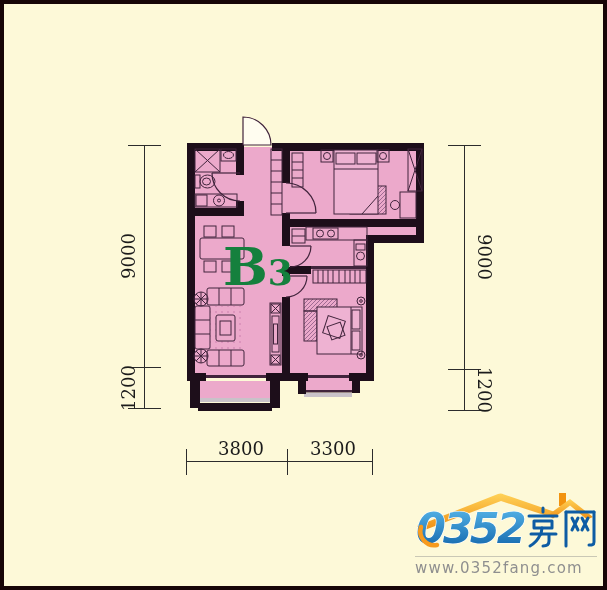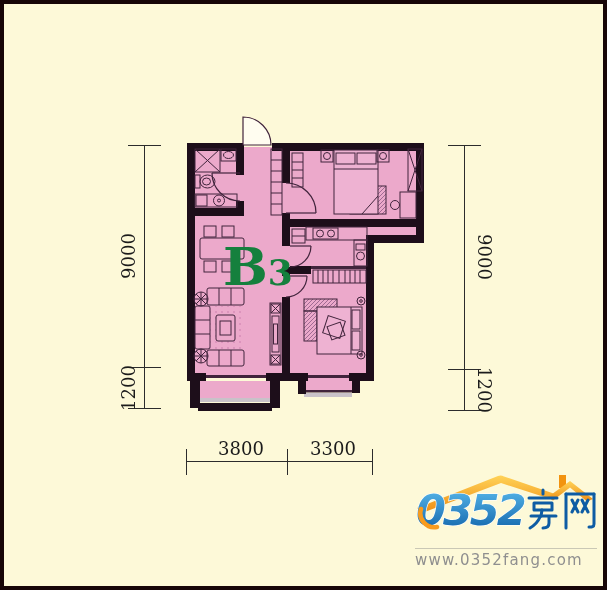--- a/index.html
+++ b/index.html
@@ -14,28 +14,28 @@
   }
   .plan-svg{position:absolute;left:0;top:0;}
   .unit-label{
     position:absolute;left:219px;top:236px;
     font-family:"DejaVu Serif","Liberation Serif",serif;
     font-weight:bold;color:#15803d;line-height:1;
   }
   .unit-label .main{font-size:53px;letter-spacing:0;}
   .unit-label .sub{font-size:36px;}
   .logo{
-    position:absolute;right:6px;bottom:17px;width:182px;
+    position:absolute;right:6px;bottom:9px;width:182px;
   }
   .logo-url{
     font-family:"DejaVu Sans",sans-serif;
     font-size:15px;letter-spacing:1.2px;
     color:#8f8f8f;
     border-top:1px solid rgba(140,140,140,0.45);
-    padding-top:2px;margin-top:12px;
+    padding-top:2px;margin-top:2px;
     white-space:nowrap;
   }
   .sr{position:absolute;width:1px;height:1px;overflow:hidden;clip:rect(0 0 0 0);white-space:nowrap;}
 </style>
 </head>
 <body>
 
 <div class="stage">
 
   <svg class="plan-svg" width="607" height="590" viewBox="0 0 607 590">

